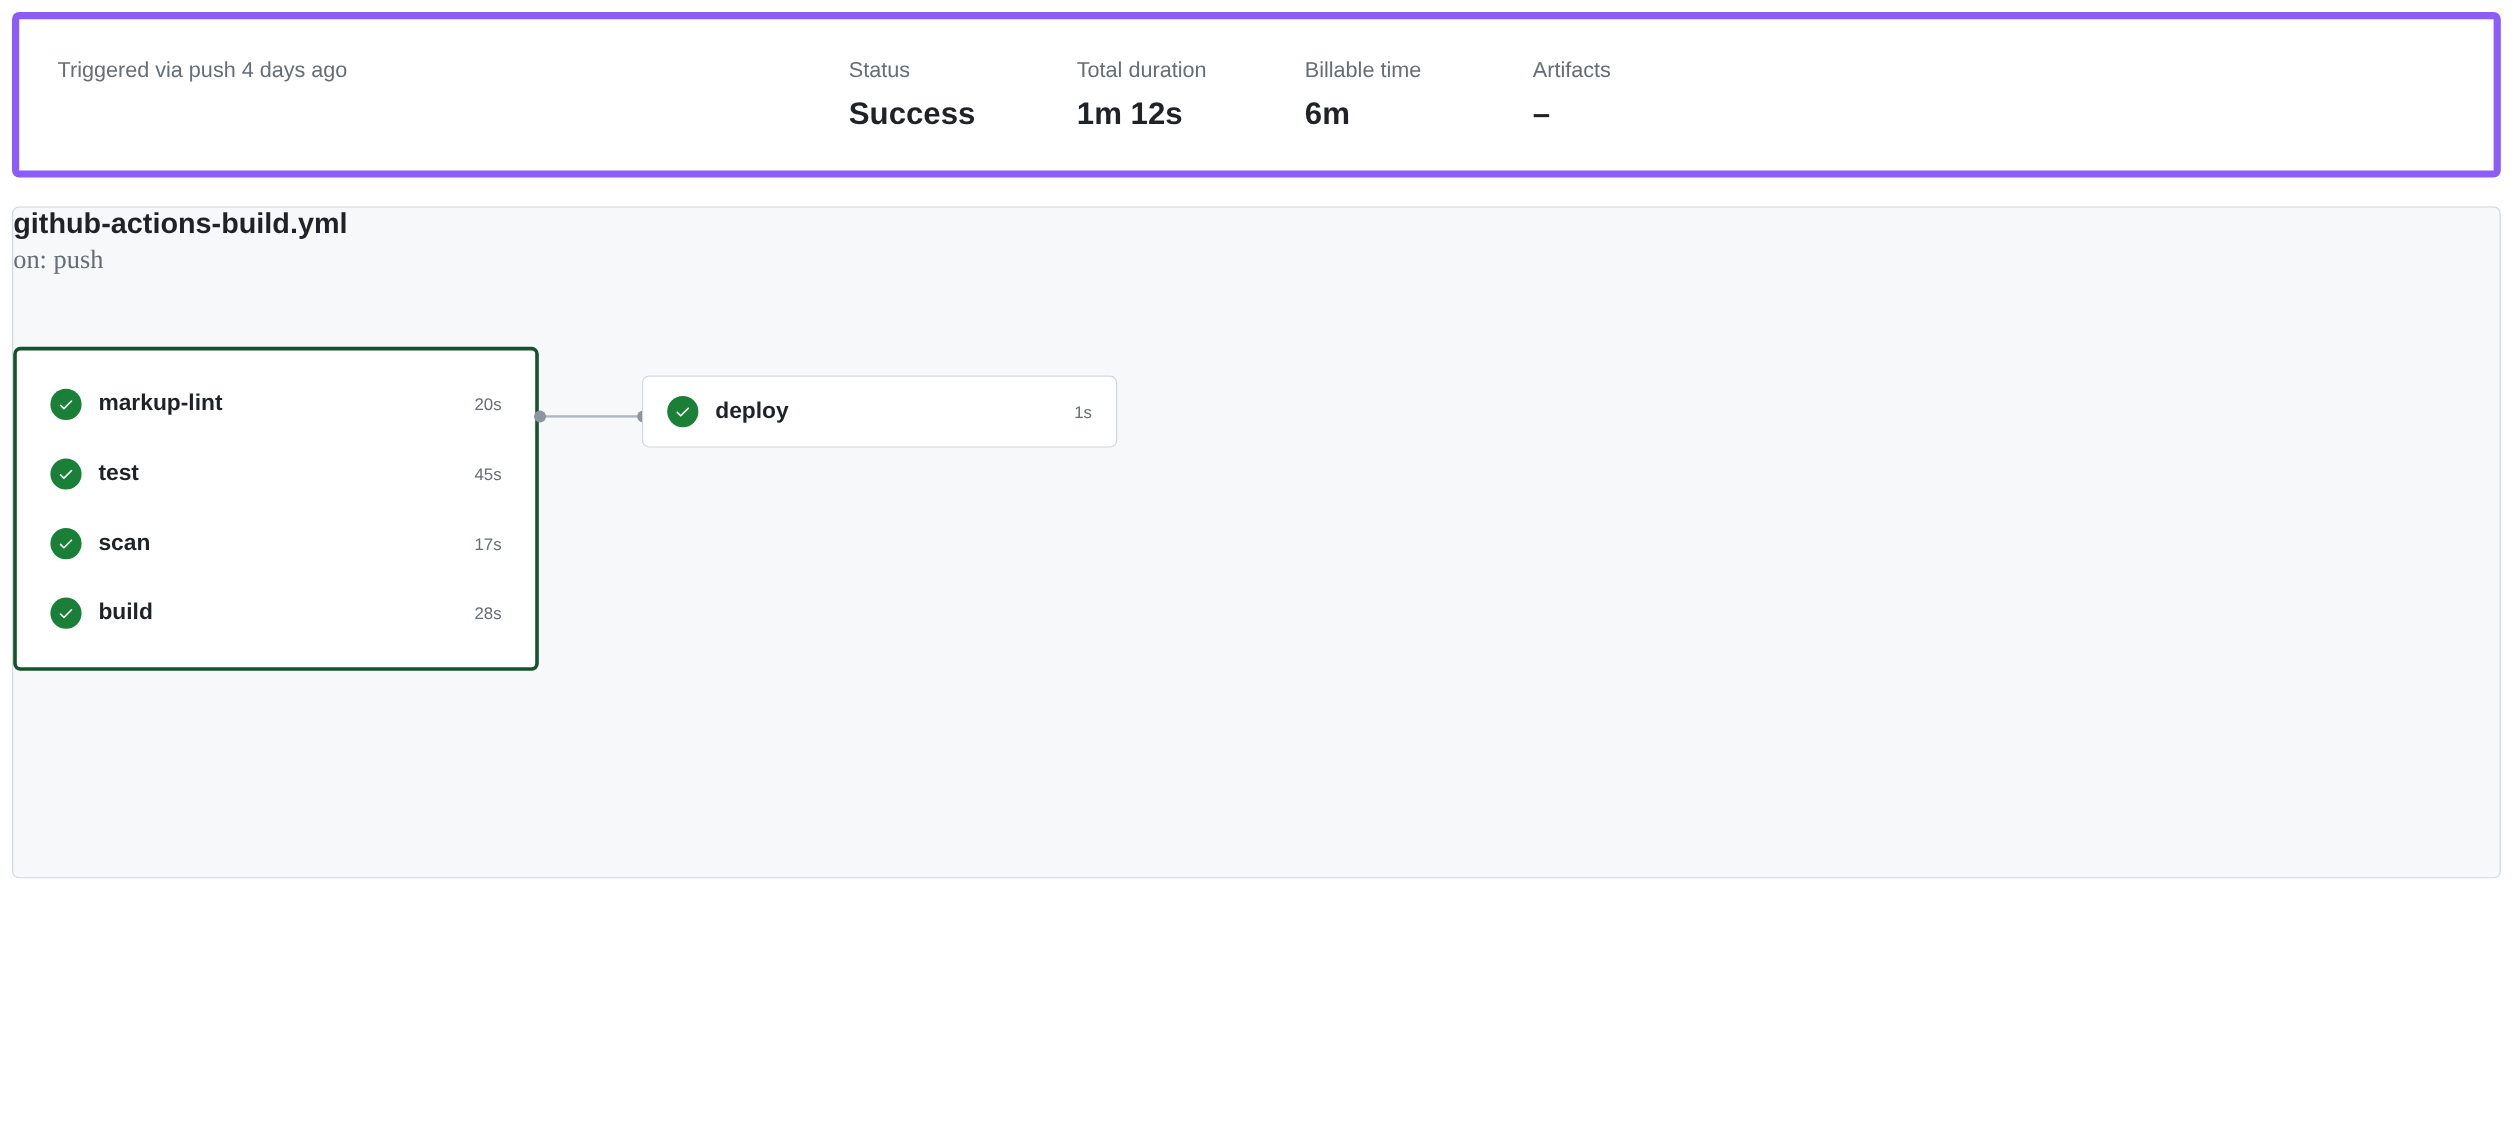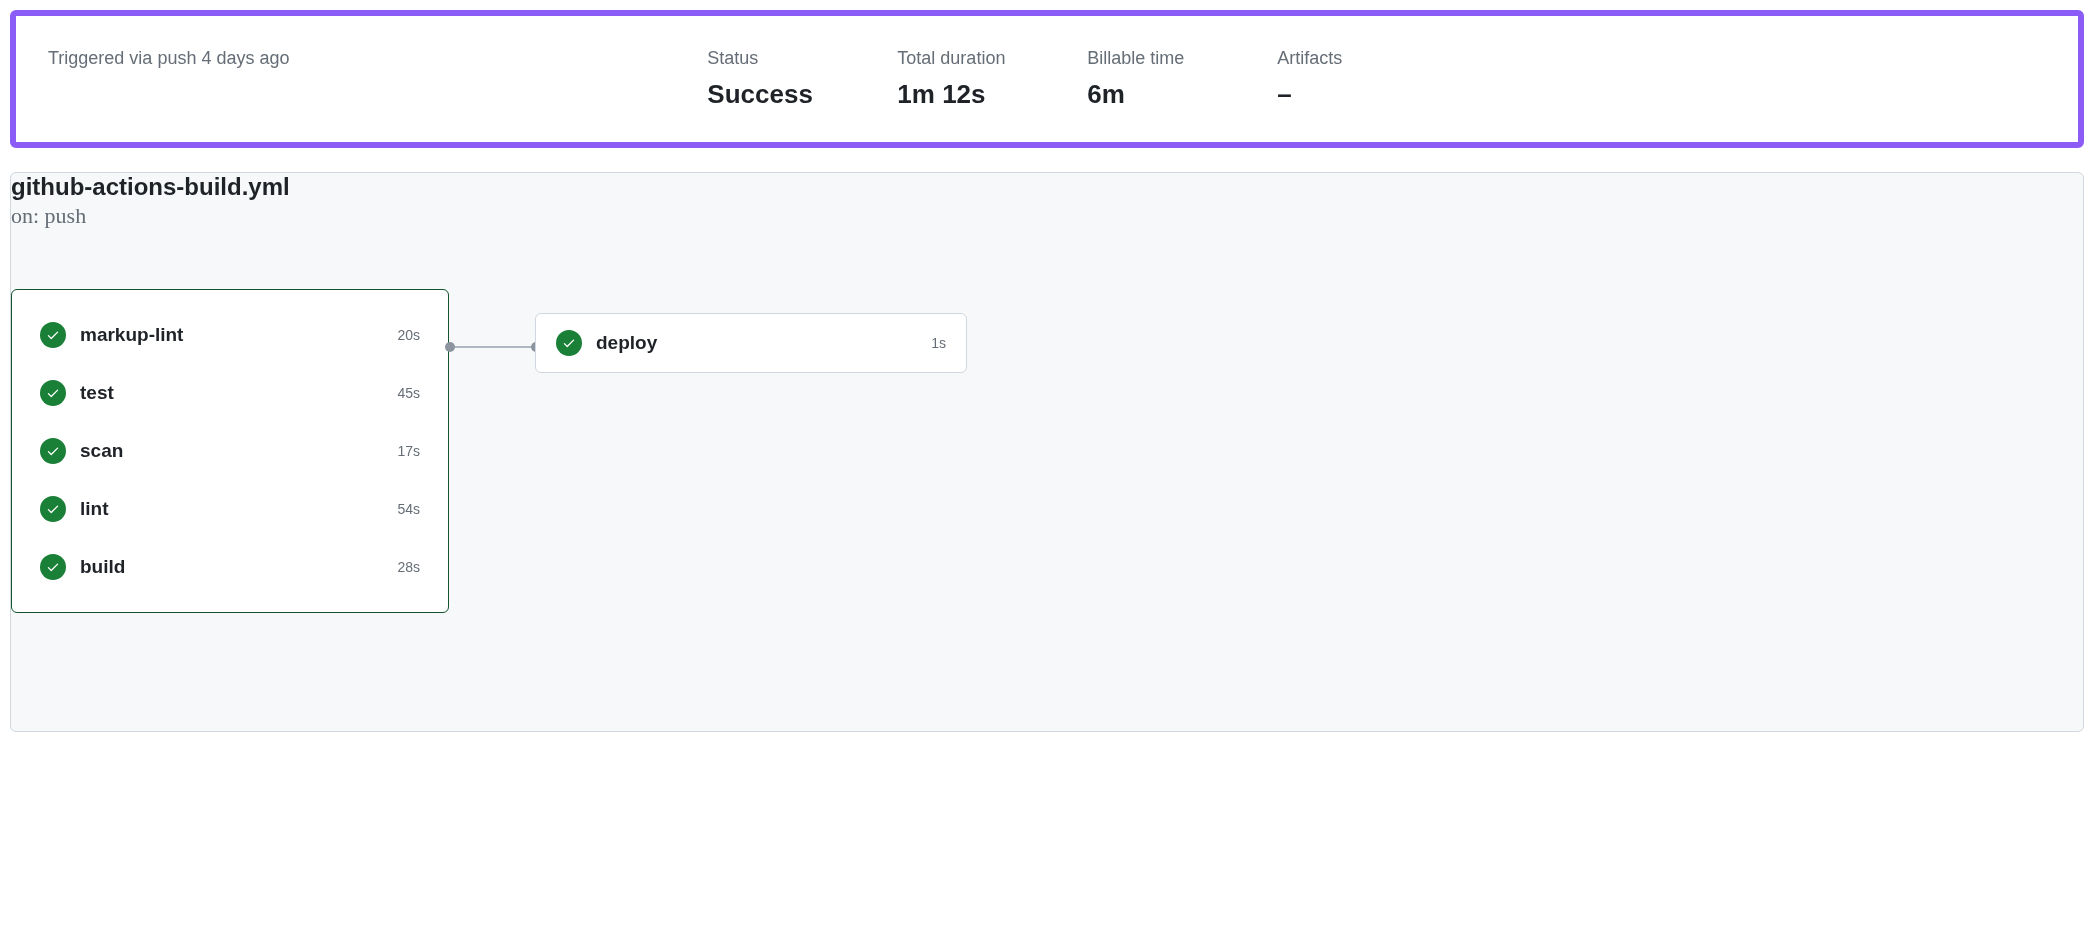--- a/index.html
+++ b/index.html
@@ -78,38 +78,38 @@
     position: relative;
     height: 380px;
   }
 
   .job-group {
     position: absolute;
     left: 0;
     top: 0;
     width: 438px;
     background: #ffffff;
-    border: 1px solid #14532d;
+    border: 3px solid #14532d;
     border-radius: 6px;
     padding: 16px 0;
   }
 
   .job-row {
     display: flex;
     align-items: center;
     padding: 16px 28px;
     font-size: 19px;
     cursor: pointer;
   }
 
   .job-single {
     position: absolute;
     left: 524px;
     top: 24px;
-    width: 432px;
+    width: 396px;
     background: #ffffff;
     border: 1px solid #d0d7de;
     border-radius: 6px;
     display: flex;
     align-items: center;
     padding: 16px 20px;
     font-size: 19px;
     cursor: pointer;
   }
 
@@ -223,29 +223,20 @@
           </span>
           <span class="job-name">scan</span>
           <span class="job-duration">17s</span>
         </div>
         <div class="job-row">
           <span class="check-circle">
             <svg viewBox="0 0 16 16">
               <path d="M13.78 4.22a.75.75 0 010 1.06l-7.25 7.25a.75.75 0 01-1.06 0L2.22 9.28a.75.75 0 011.06-1.06L6 10.94l6.72-6.72a.75.75 0 011.06 0z"></path>
             </svg>
           </span>
-          <span class="job-name">lint</span>
-          <span class="job-duration">54s</span>
-        </div>
-        <div class="job-row">
-          <span class="check-circle">
-            <svg viewBox="0 0 16 16">
-              <path d="M13.78 4.22a.75.75 0 010 1.06l-7.25 7.25a.75.75 0 01-1.06 0L2.22 9.28a.75.75 0 011.06-1.06L6 10.94l6.72-6.72a.75.75 0 011.06 0z"></path>
-            </svg>
-          </span>
           <span class="job-name">build</span>
           <span class="job-duration">28s</span>
         </div>
       </div>
 
     <div class="connector"></div>
     <div class="dot dot-left"></div>
     <div class="dot dot-right"></div>
 
     <div class="job-single">

